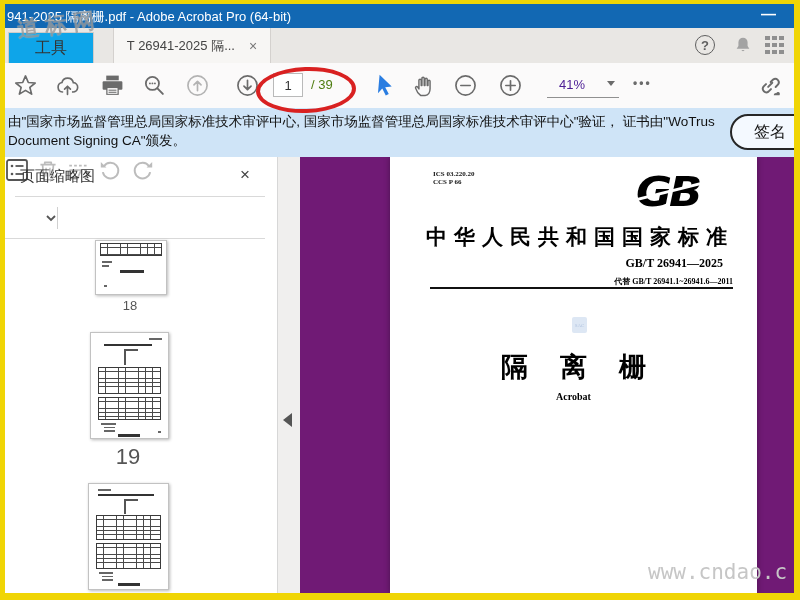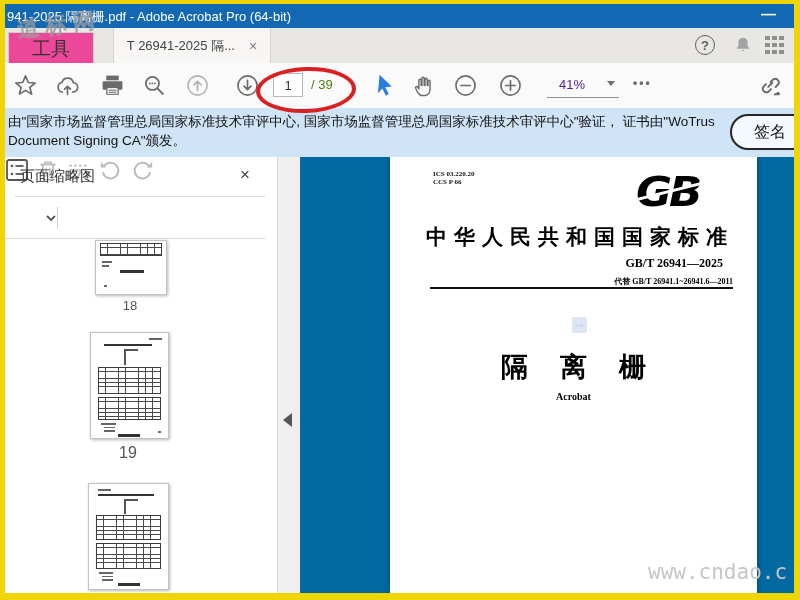--- a/index.html
+++ b/index.html
@@ -7,22 +7,22 @@
   .frame{position:relative;width:800px;height:600px;background:#f0d505;overflow:hidden;}
   .app{position:absolute;left:5px;top:4px;width:789px;height:589px;background:#fff;overflow:hidden;}
 
   
   .titlebar{position:absolute;left:0;top:0;width:100%;height:24px;background:#1268b3;}
   .titlebar .title{position:absolute;left:2px;top:4px;color:#fff;font-size:13px;white-space:nowrap;}
   .titlebar .min{position:absolute;right:18px;top:1px;color:#fff;font-size:15px;font-weight:bold;}
 
   
   .tabbar{position:absolute;left:0;top:24px;width:100%;height:35px;background:#e9e7e4;border-bottom:1px solid #dcdad7;}
-  .tab-tools{position:absolute;left:3px;top:4px;width:84px;height:31px;background:#ec4899;border:1px solid #cfccc9;border-bottom:none;
-    display:flex;align-items:center;justify-content:center;font-size:19px;color:#333;}
+  .tab-tools{position:absolute;left:3px;top:4px;width:84px;height:31px;background:#0ea5e9;border:1px solid #cfccc9;border-bottom:none;
+    display:flex;align-items:center;justify-content:center;font-size:16px;color:#333;}
   .tab-doc{position:absolute;left:108px;top:0;width:156px;height:35px;background:#f7f6f4;border-left:1px solid #d4d1ce;border-right:1px solid #d4d1ce;
     display:flex;align-items:center;justify-content:center;font-size:13px;color:#444;}
   .tab-doc .close{margin-left:14px;color:#787878;font-size:14px;}
   .help-circle{position:absolute;left:690px;top:7px;width:20px;height:20px;border:1.7px solid #5f5f5f;border-radius:50%;
     display:flex;align-items:center;justify-content:center;font-size:13px;font-weight:bold;color:#5f5f5f;box-sizing:border-box;}
   .icon-abs{position:absolute;}
 
   
   .toolbar{position:absolute;left:0;top:59px;width:100%;height:45px;background:#fbfafa;border-bottom:1px solid #d8d8d8;}
   .toolbar svg{position:absolute;top:10px;}
@@ -57,21 +57,21 @@
     background-image:
       repeating-linear-gradient(to bottom, transparent 0, transparent 3px, #4a4a4a 3px, #4a4a4a 3.7px),
       repeating-linear-gradient(to right, transparent 0, transparent 6px, #4a4a4a 6px, #4a4a4a 6.7px);}
   .ml{position:absolute;background:#666;height:2px;}
   .mld{position:absolute;background:#333;height:2.5px;}
   .mfig{position:absolute;border-left:2px solid #555;border-top:2px solid #555;}
 
   .splitter{position:absolute;left:272px;top:0;width:23px;height:100%;background:#f0efee;border-left:1px solid #d7d7d7;}
   .collapse-handle{position:absolute;left:5px;top:256px;width:0;height:0;border-top:7px solid transparent;border-bottom:7px solid transparent;border-right:9px solid #555;}
 
-  .docpane{position:absolute;left:295px;top:0;width:494px;height:100%;background:#0369a1;overflow:hidden;}
+  .docpane{position:absolute;left:295px;top:0;width:494px;height:100%;background:#701a75;overflow:hidden;}
   .pdfpage{position:absolute;left:90px;top:0;width:367px;height:436px;background:#fff;box-shadow:0 0 6px rgba(0,0,0,.35);}
   .serif{font-family:"Liberation Serif",serif;}
   .ics{position:absolute;left:43px;top:13px;font-size:7px;font-weight:bold;line-height:8px;color:#111;}
   .gb-logo{position:absolute;left:246px;top:13px;width:78px;height:44px;overflow:hidden;}
   .gb-logo .gbtxt{font-family:"DejaVu Sans",sans-serif;font-size:44px;font-weight:900;font-style:italic;color:#000;letter-spacing:-3px;line-height:44px;transform:scaleY(.92);}
   .gb-logo .slit{position:absolute;left:-6px;top:19px;width:110%;height:2.5px;background:#fff;transform:rotate(-14deg);}
   .std-heading{position:absolute;left:36px;top:66px;width:320px;font-size:21px;font-weight:bold;color:#000;letter-spacing:7px;white-space:nowrap;}
   .std-no{position:absolute;right:34px;top:99px;font-size:12px;font-weight:bold;color:#000;}
   .std-replaces{position:absolute;right:24px;top:119px;font-size:8px;font-weight:bold;color:#000;}
   .std-rule{position:absolute;left:40px;top:130px;width:303px;height:2px;background:#111;}
@@ -244,21 +244,21 @@
         <div class="mld" style="left:13px;top:11px;width:48px;height:2px;"></div>
         <div class="mfig" style="left:33px;top:16px;width:12px;height:14px;"></div>
         <div class="mtable" style="left:7px;top:34px;right:7px;height:27px;"></div>
         <div class="mtable" style="left:7px;top:64px;right:7px;height:23px;"></div>
         <div class="ml" style="left:10px;top:90px;width:15px;height:1.5px;"></div>
         <div class="ml" style="left:13px;top:93.5px;width:11px;height:1.5px;"></div>
         <div class="ml" style="left:13px;top:97px;width:11px;height:1.5px;"></div>
         <div class="mld" style="left:27px;top:101px;width:22px;"></div>
         <div class="ml" style="right:7px;top:98px;width:3px;height:1.5px;"></div>
       </div>
-      <div class="thumb-label" style="left:88px;top:287px;font-size:16px;">19</div>
+      <div class="thumb-label" style="left:88px;top:287px;font-size:22px;">19</div>
 
       
       <div class="thumb" style="left:83px;top:326px;width:79px;height:105px;">
         <div class="ml" style="left:9px;top:5px;width:13px;height:1.5px;"></div>
         <div class="mld" style="left:9px;top:10px;width:56px;height:2px;"></div>
         <div class="mfig" style="left:35px;top:15px;width:12px;height:13px;"></div>
         <div class="mtable" style="left:7px;top:31px;right:7px;height:25px;"></div>
         <div class="mtable" style="left:7px;top:59px;right:7px;height:26px;"></div>
         <div class="ml" style="left:10px;top:88px;width:14px;height:1.5px;"></div>
         <div class="ml" style="left:13px;top:91.5px;width:11px;height:1.5px;"></div>

